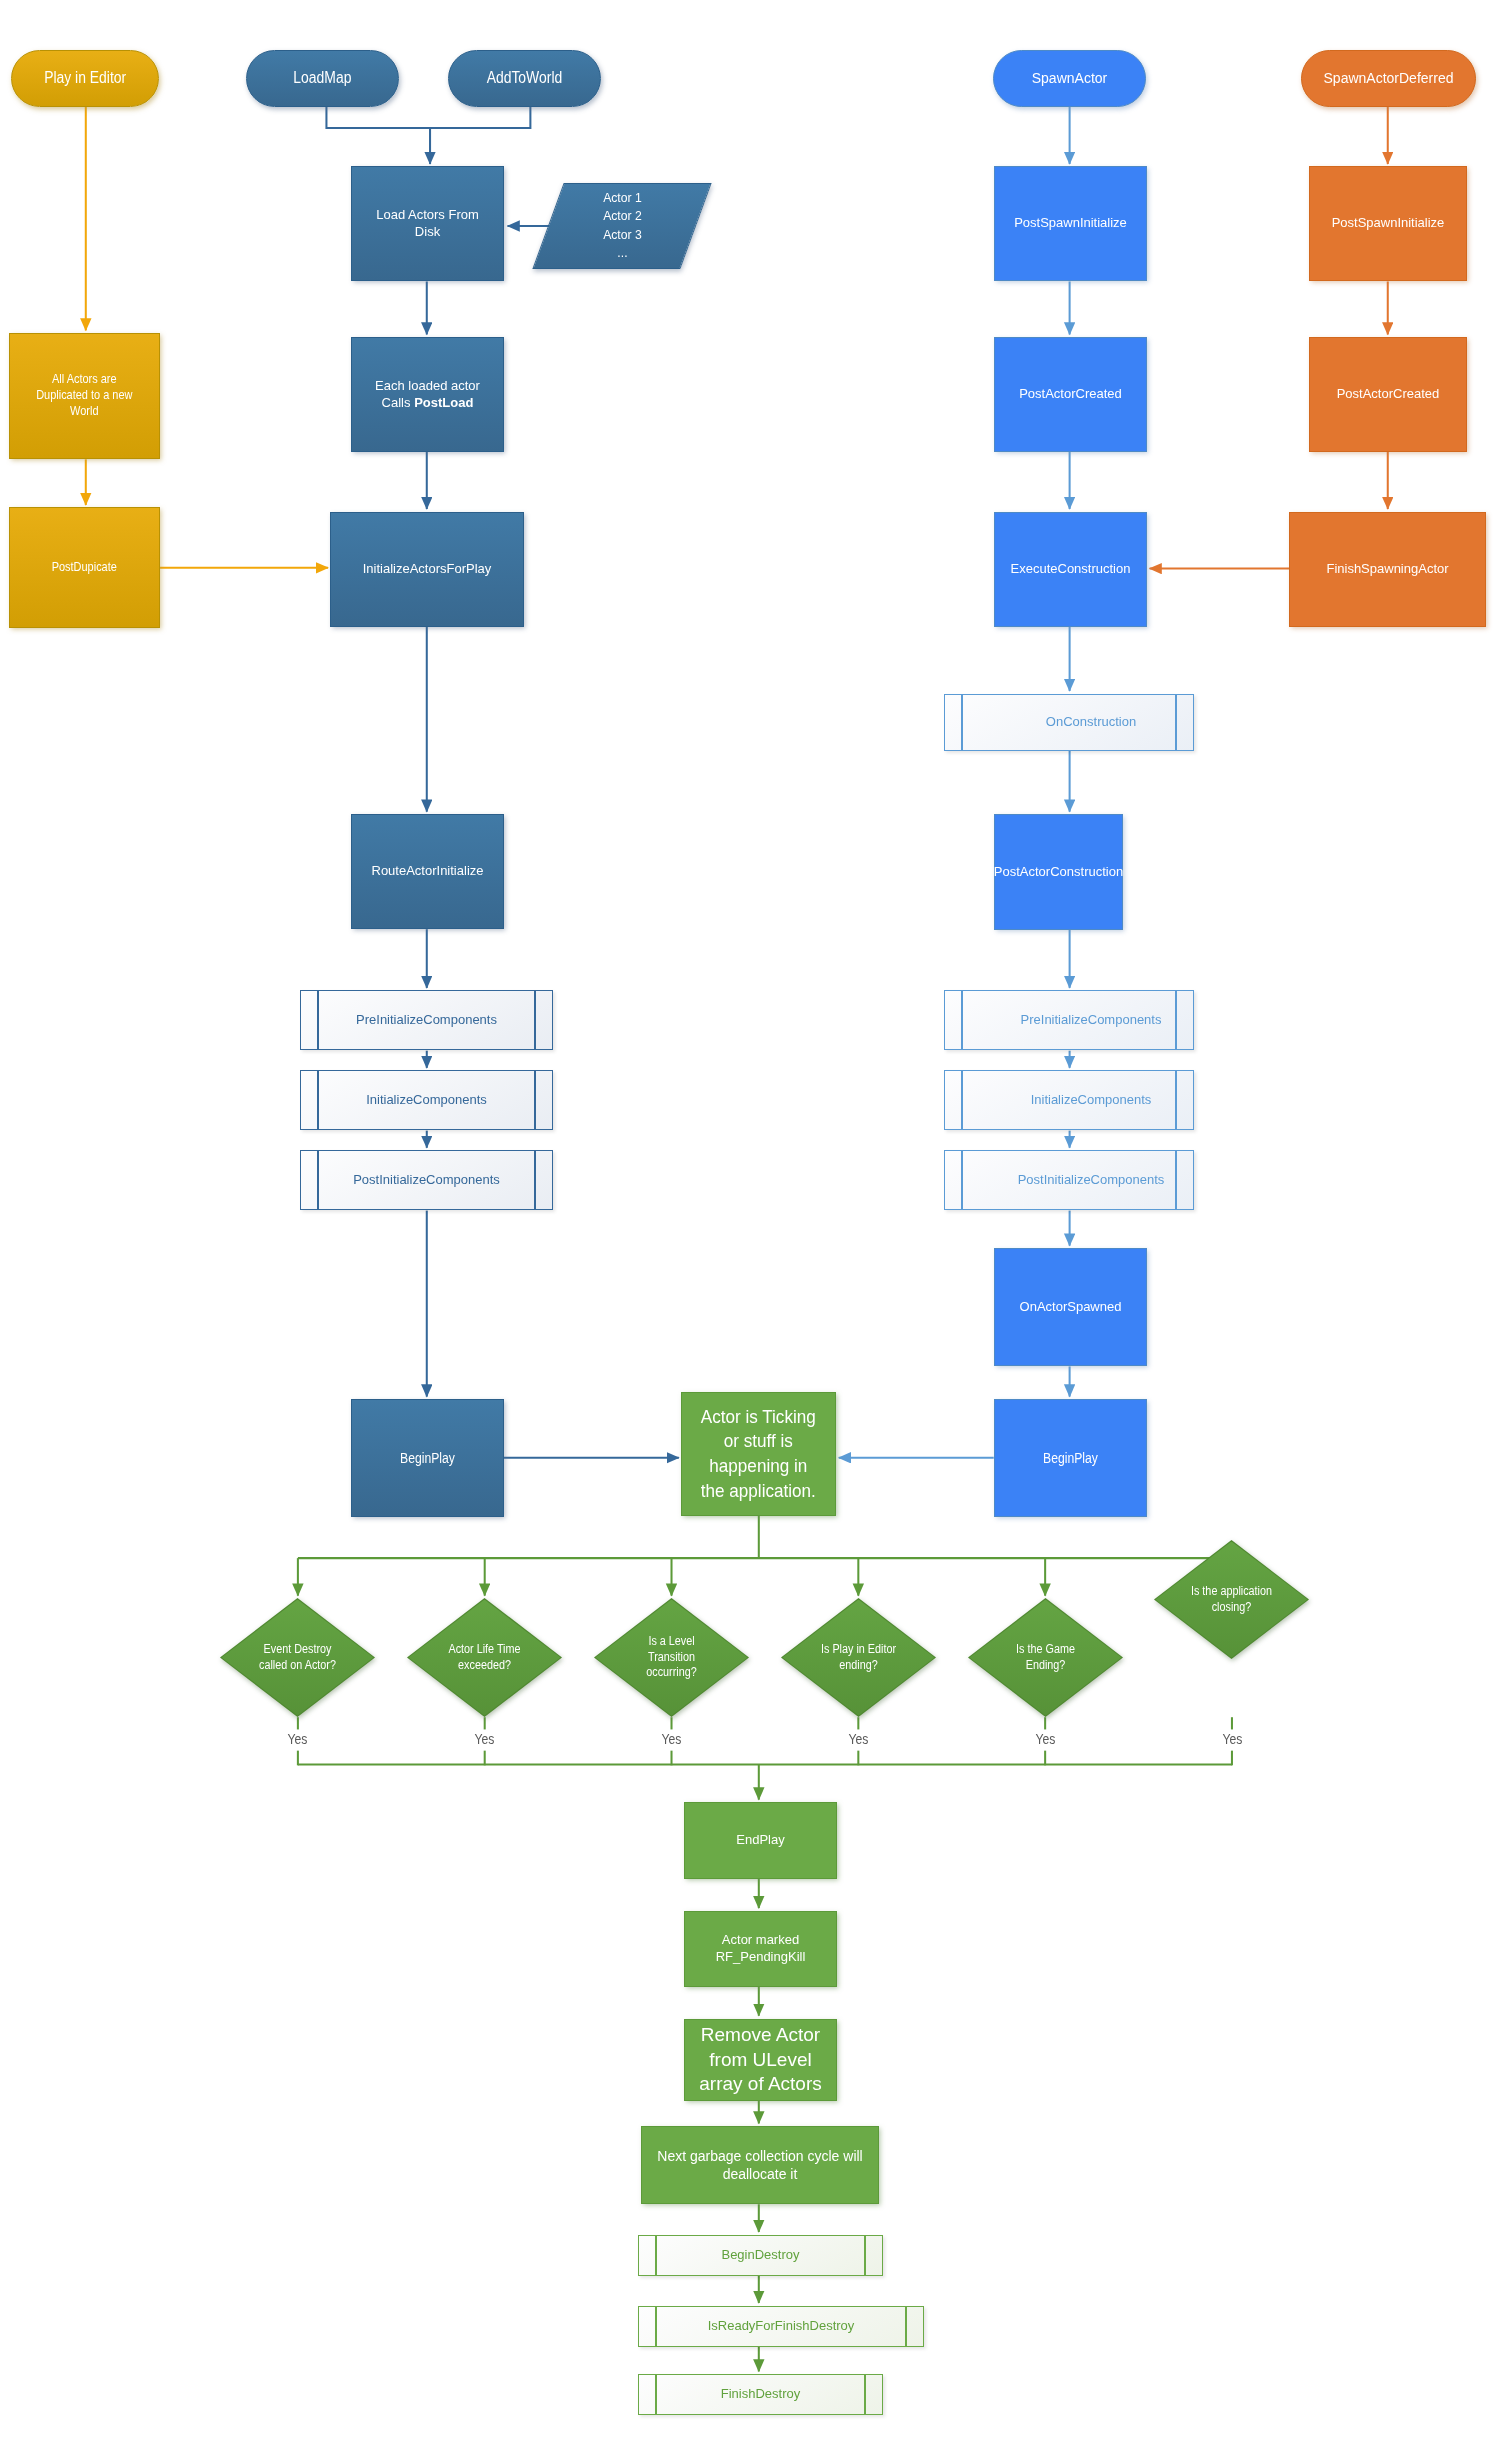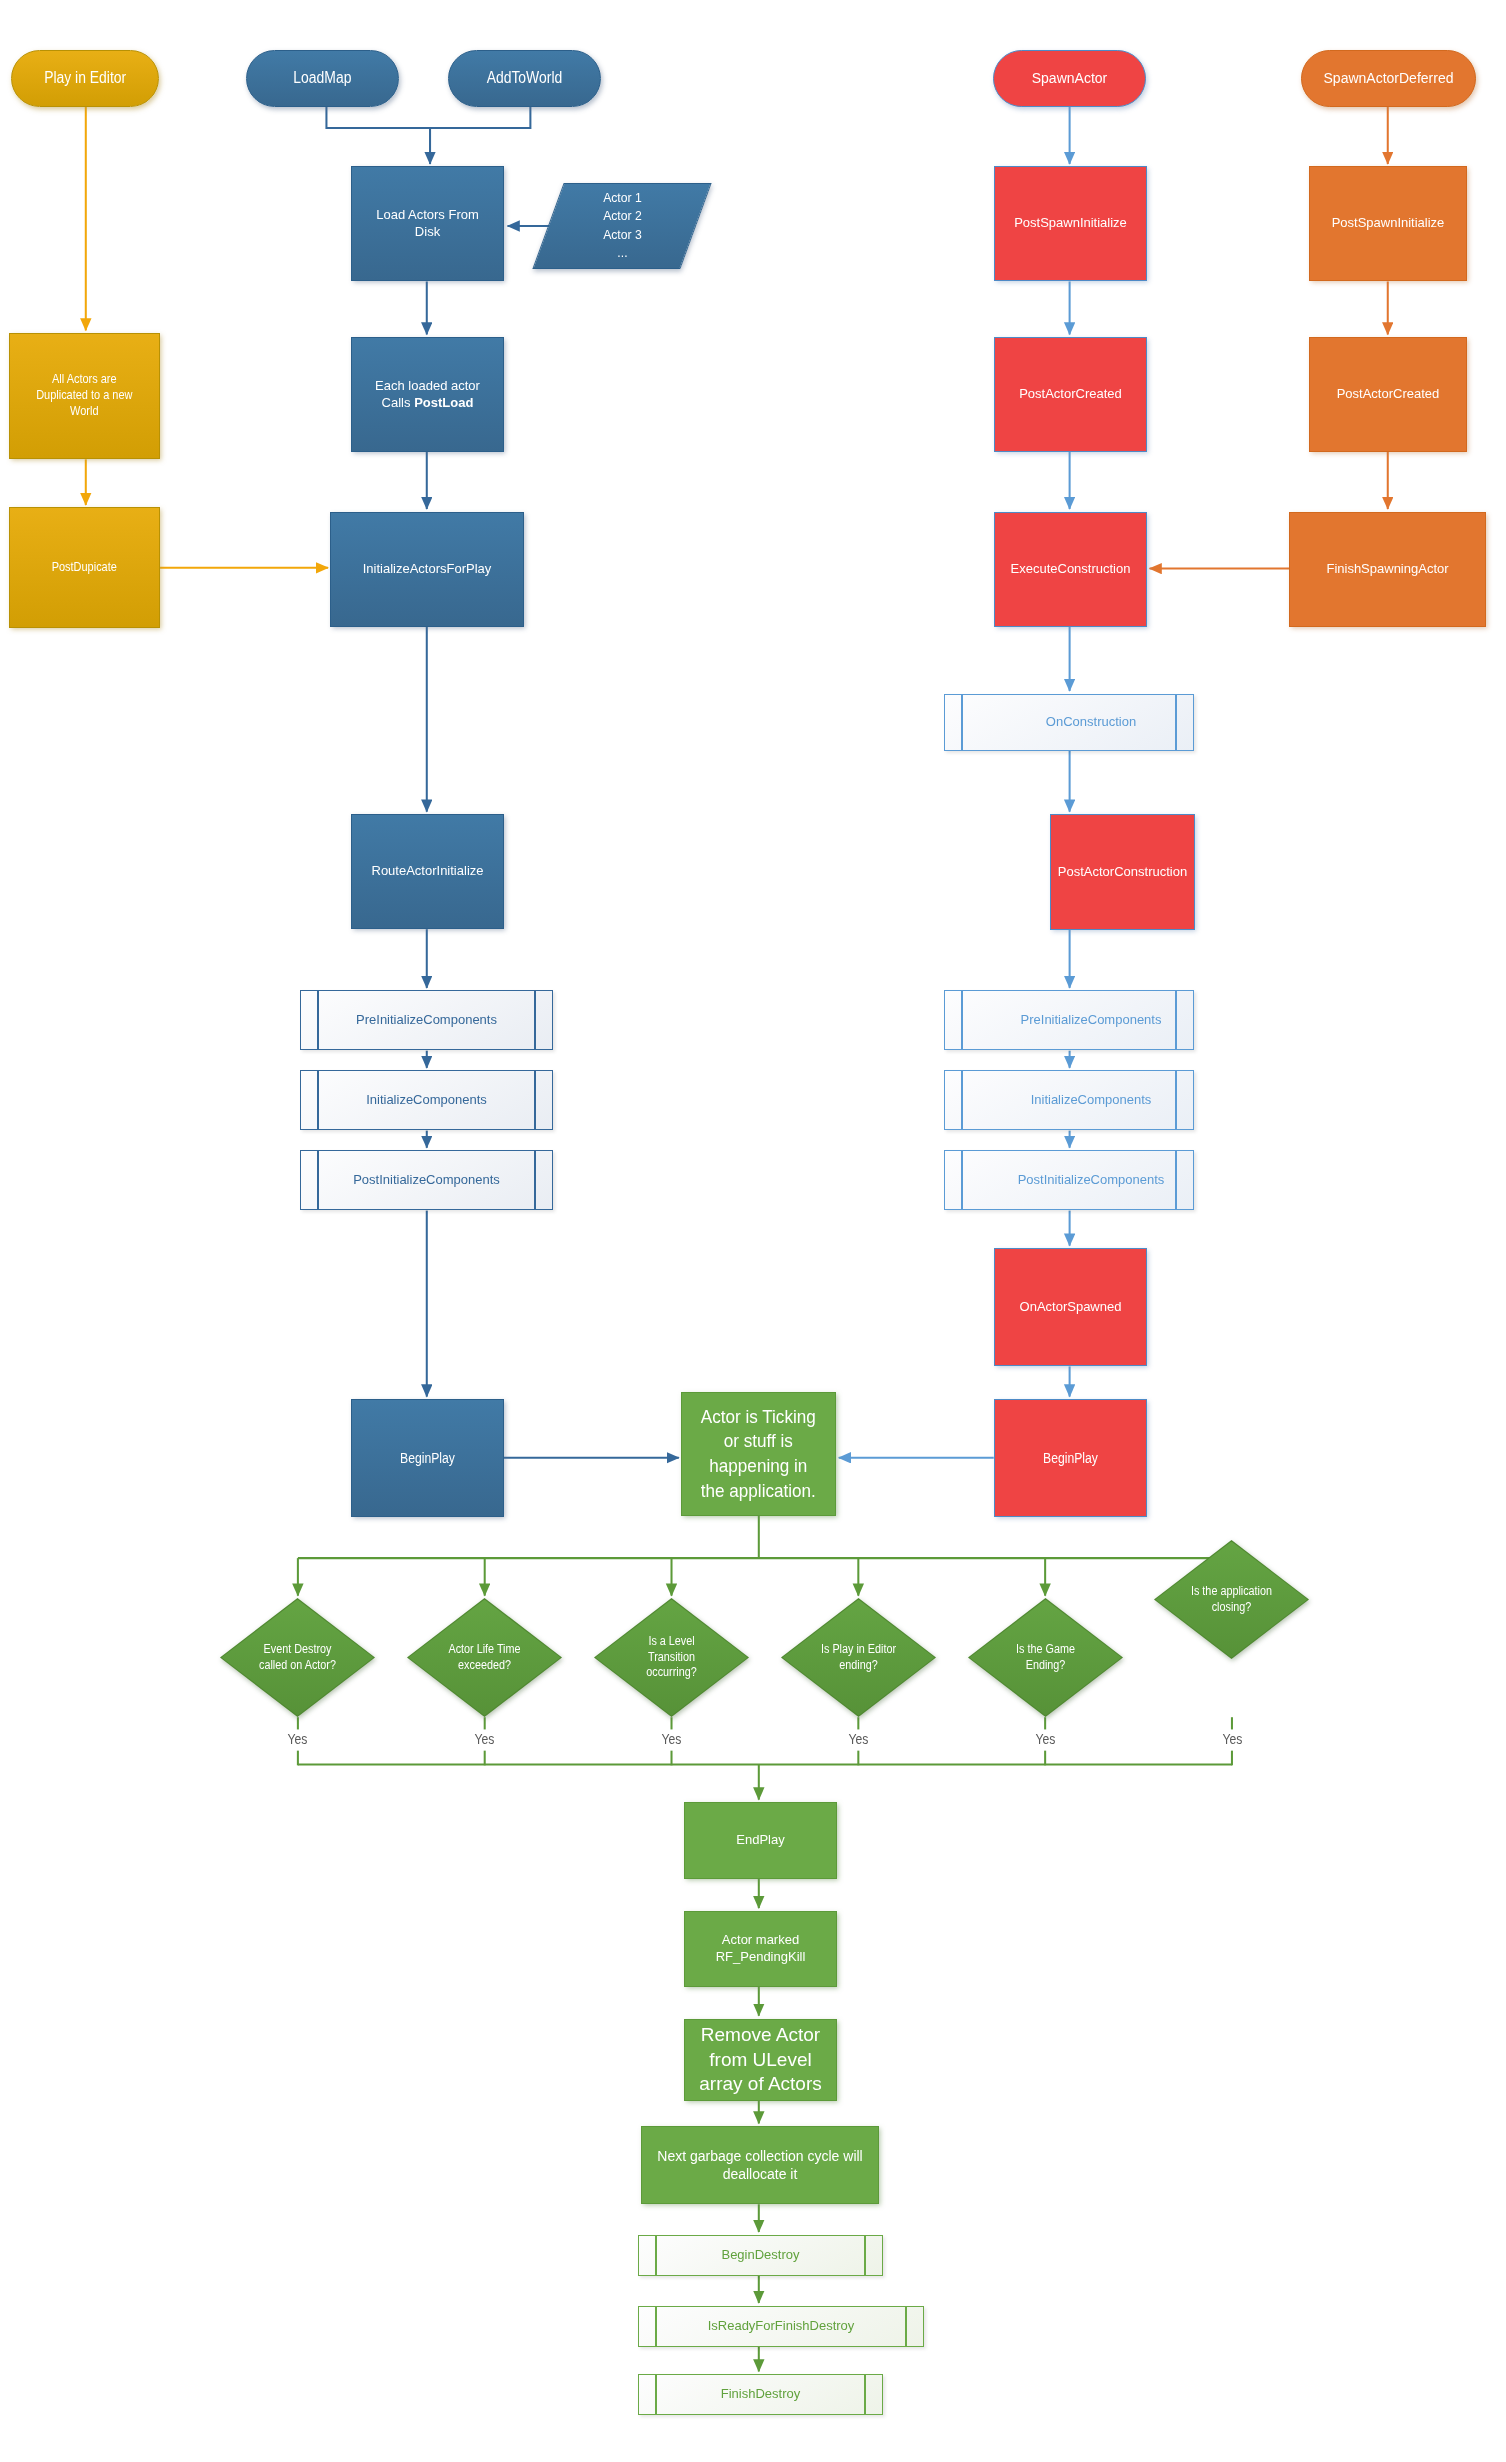--- a/index.html
+++ b/index.html
@@ -7,21 +7,21 @@
           font-family:"Liberation Sans","DejaVu Sans",sans-serif;}
   #edges{position:absolute;left:0;top:0;z-index:1;}
   .node{position:absolute;z-index:2;box-sizing:border-box;display:flex;align-items:center;justify-content:center;
         text-align:center;line-height:1.3;}
   .lbl{display:block;}
   .cond{transform:scaleX(.87);transform-origin:center;white-space:nowrap;}
   .condwrap{transform:scaleX(.9);transform-origin:center;}
   
   .dkblue{background:linear-gradient(180deg,#417AA6 0%,#38688F 100%);border:0.8px solid #2C5F8A;color:#fff;
           box-shadow:1.6px 2.4px 4.9px rgba(90,110,140,.45);font-size:13px;}
-  .mdblue{background:#ef4444;border:0.8px solid #4E8AC6;color:#fff;box-shadow:1.6px 2.4px 4.9px rgba(120,150,190,.45);font-size:13px;}
+  .mdblue{background:#3b82f6;border:0.8px solid #4E8AC6;color:#fff;box-shadow:1.6px 2.4px 4.9px rgba(120,150,190,.45);font-size:13px;}
   .orange{background:#E2762F;border:0.8px solid #D2691E;color:#fff;box-shadow:1.6px 2.4px 4.9px rgba(190,130,80,.45);font-size:13px;}
   .gold{background:linear-gradient(180deg,#E8AF15 0%,#D29E04 100%);border:0.8px solid #B89104;color:#fff;
         box-shadow:1.6px 2.4px 4.9px rgba(180,150,60,.5);font-size:12.2px;}
   .green{background:#6BAA47;border:0.8px solid #5C9A39;color:#fff;box-shadow:1.6px 2.4px 4.9px rgba(110,150,90,.5);font-size:19px;}
   .pill{border-radius:29px;font-size:16px;}
   
   .bar{background:linear-gradient(150deg,#fdfdfe 0%,#e9edf3 100%);font-size:13px;box-shadow:1.6px 1.6px 3.3px rgba(0,0,0,.10);}
   .bar::before,.bar::after{content:"";position:absolute;top:0;bottom:0;width:1.6px;}
   .bar::before{left:16.3px;} .bar::after{right:16.3px;}
   .bar.bdk{border:1.6px solid #35689A;color:#35689A;}
@@ -209,21 +209,21 @@
     </div>
   <div class="node mdblue" style="left:994px;top:337px;width:153px;height:115px">
       <span class="lbl">PostActorCreated</span>
     </div>
   <div class="node mdblue" style="left:994px;top:512px;width:153px;height:115px">
       <span class="lbl">ExecuteConstruction</span>
     </div>
   <div class="node bar bmd" style="left:944px;top:694px;width:250px;height:57px">
       <span class="lbl">OnConstruction</span>
     </div>
-  <div class="node mdblue" style="left:1050px;top:814px;width:145px;height:116px">
+  <div class="node mdblue" style="left:994px;top:814px;width:129px;height:116px">
       <span class="lbl">PostActorConstruction</span>
     </div>
 
   <div class="node bar bmd" style="left:944px;top:990px;width:250px;height:60px">
       <span class="lbl">PreInitializeComponents</span>
     </div>
   <div class="node bar bmd" style="left:944px;top:1070px;width:250px;height:60px">
       <span class="lbl">InitializeComponents</span>
     </div>
   <div class="node bar bmd" style="left:944px;top:1150px;width:250px;height:60px">

